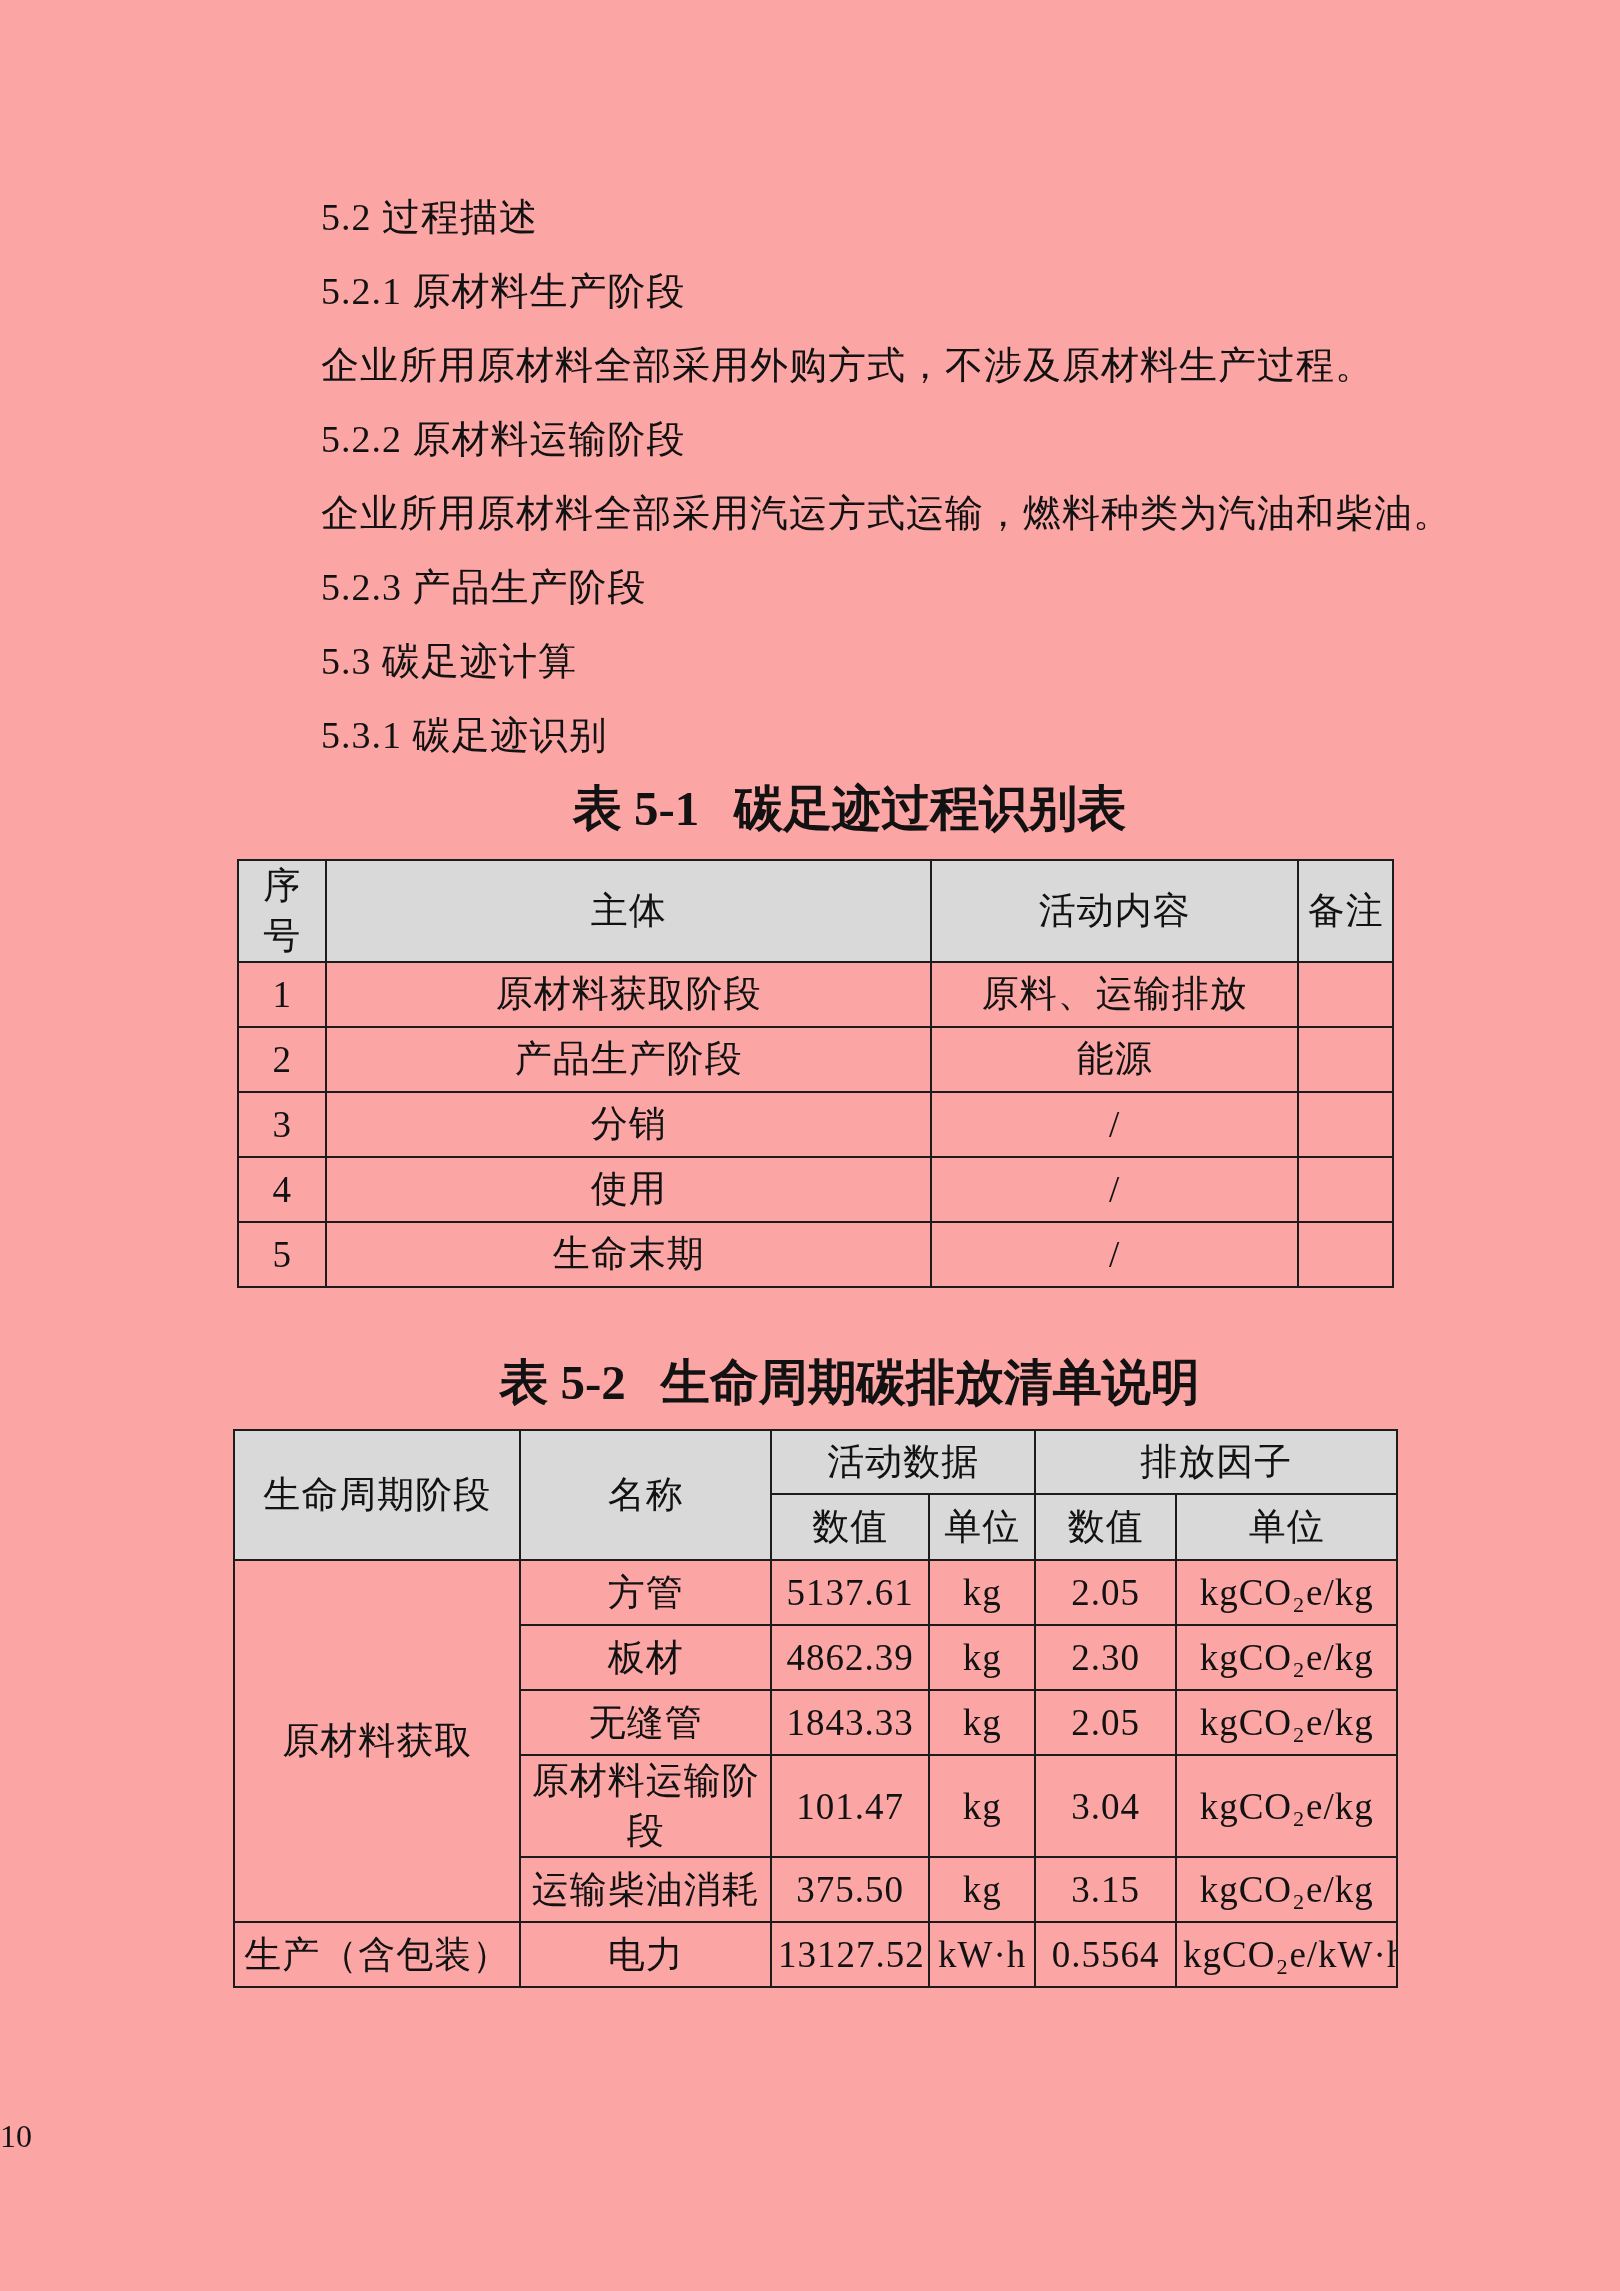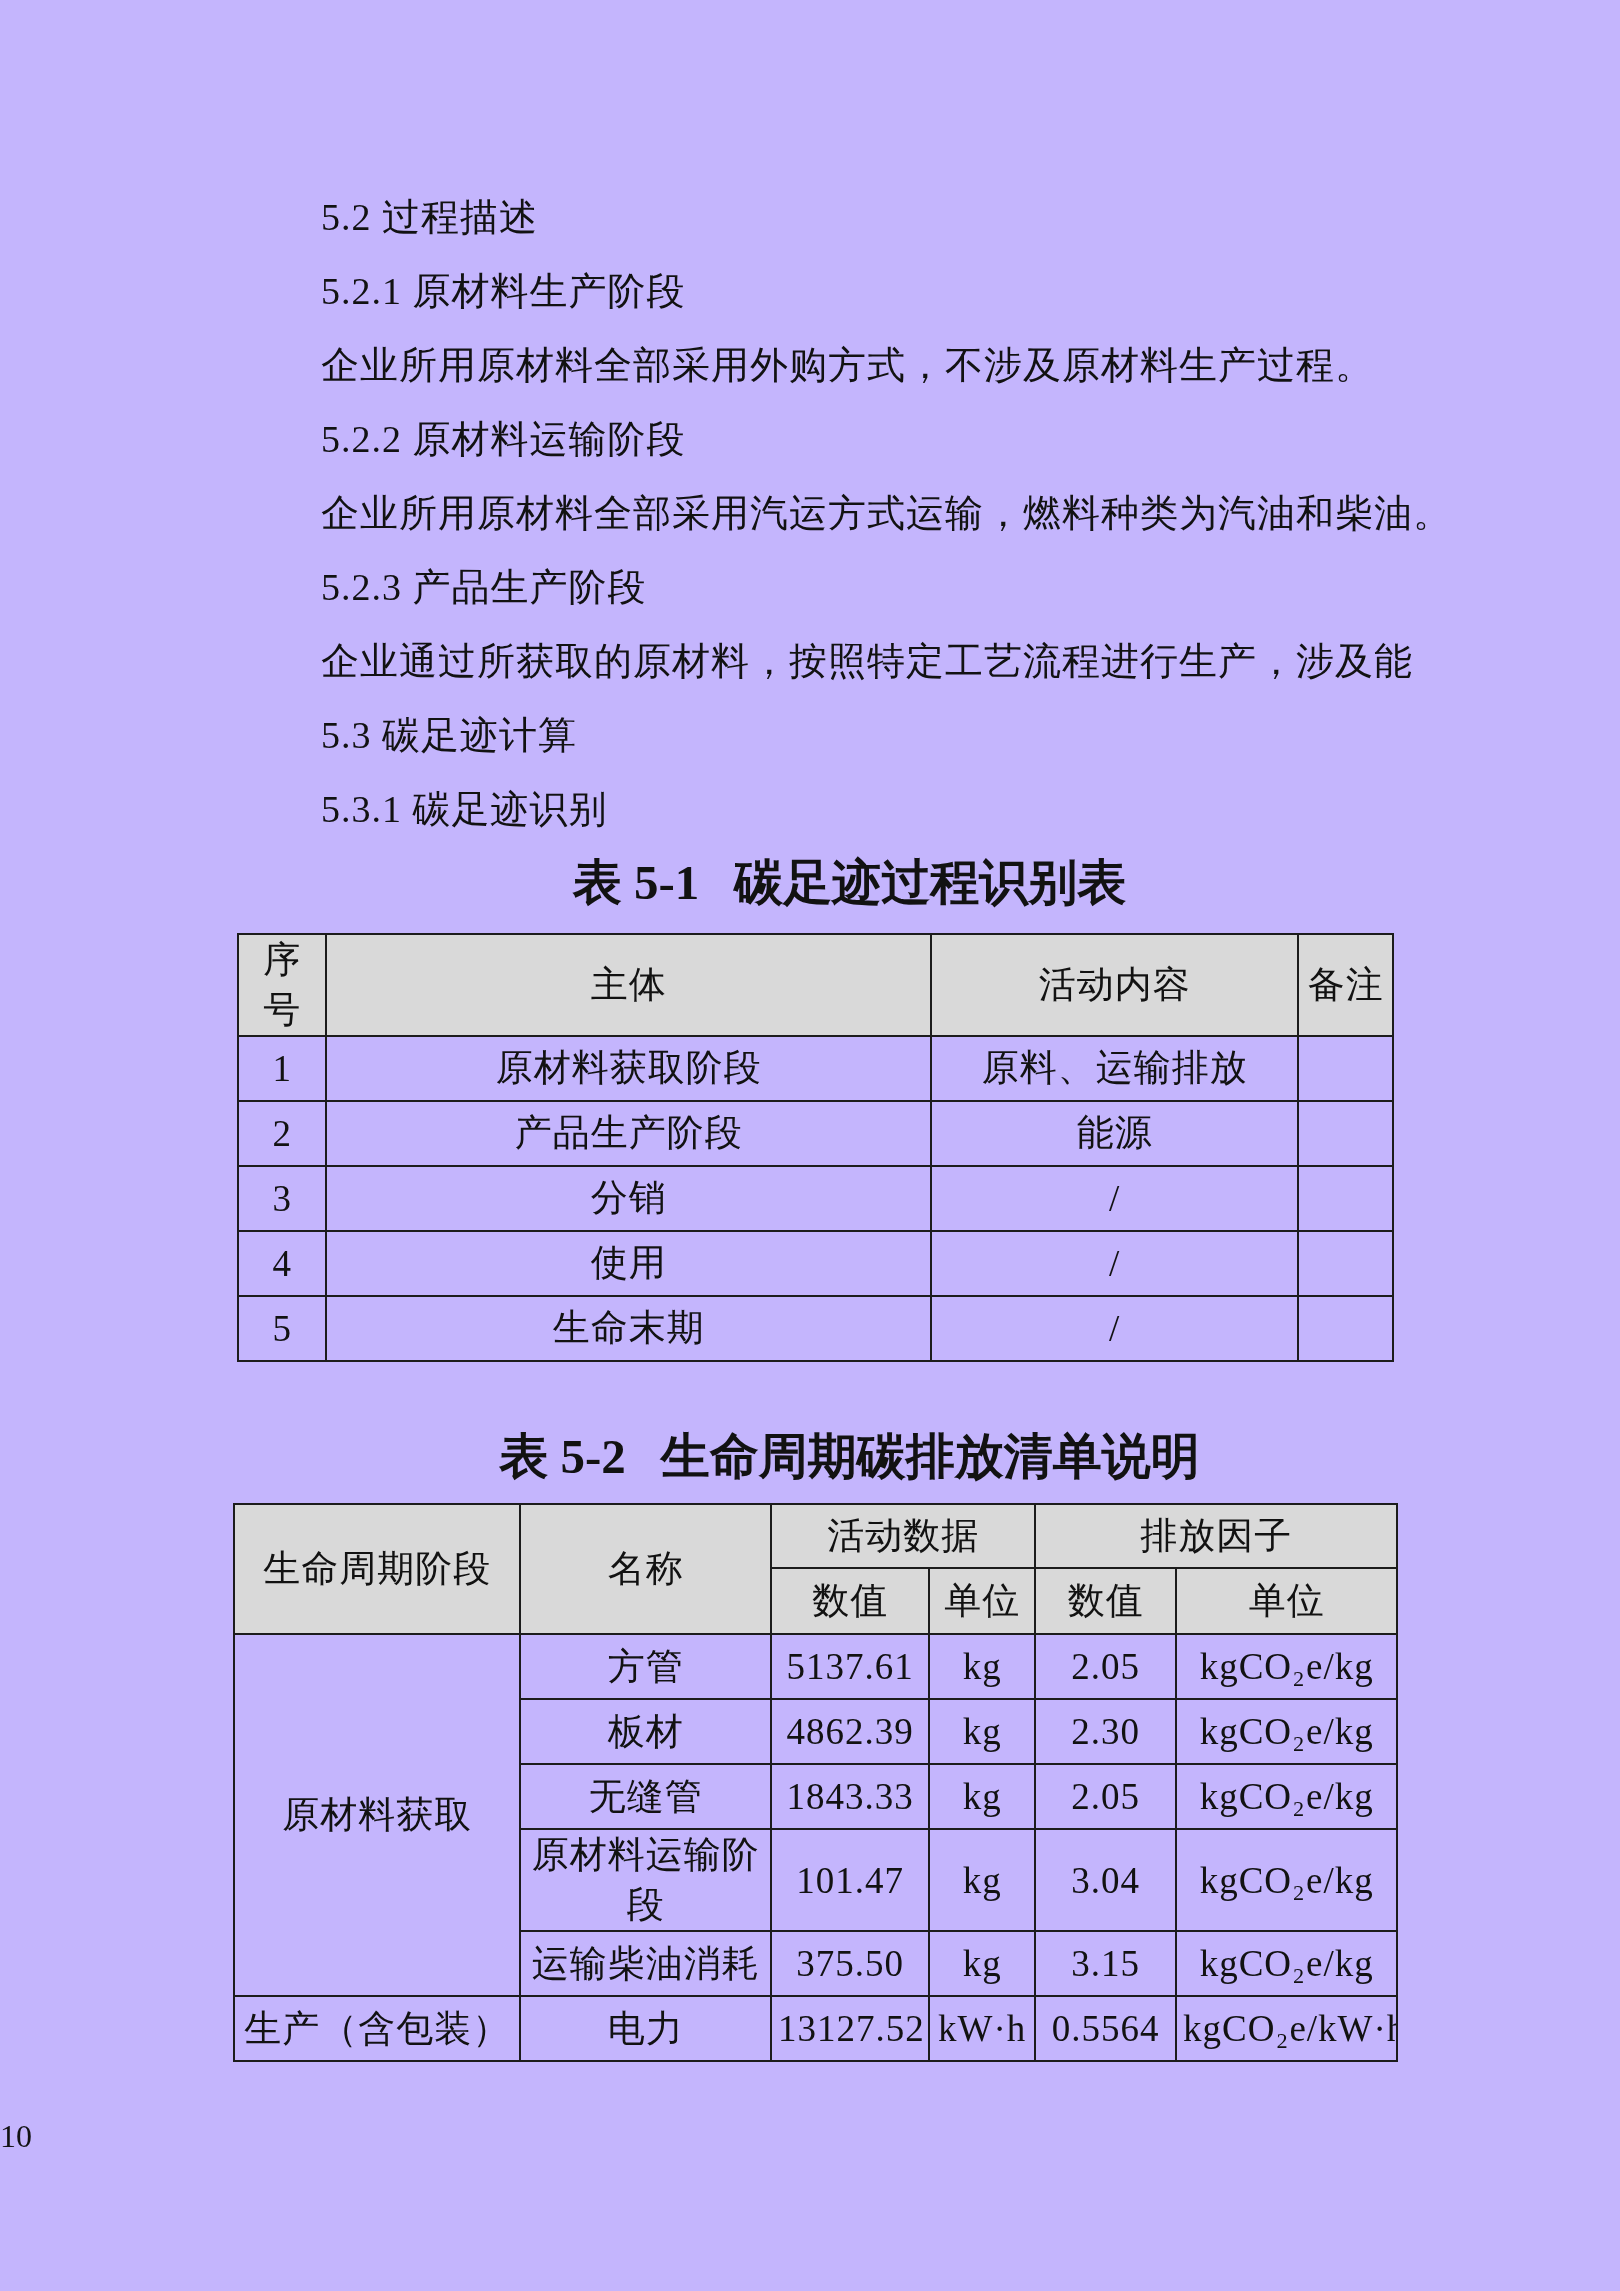--- a/index.html
+++ b/index.html
@@ -4,21 +4,21 @@
 <style>
   html, body {
     margin: 0;
     padding: 0;
     background: #ffffff;
   }
   .page {
     position: relative;
     width: 1620px;
     height: 2292px;
-    background: #c4b5fd;
+    background: #fca5a5;
     color: #121212;
     font-family: "Liberation Serif", "DejaVu Serif", serif;
     overflow: hidden;
   }
   .content {
     position: absolute;
     left: 245px;
     top: 180px;
     width: 1209px;
   }
@@ -93,21 +93,20 @@
 
 <div class="page">
   <div class="content">
 
     <p class="line indent">5.2 过程描述</p>
     <p class="line indent">5.2.1 原材料生产阶段</p>
     <p class="line indent">企业所用原材料全部采用外购方式，不涉及原材料生产过程。</p>
     <p class="line indent">5.2.2 原材料运输阶段</p>
     <p class="line indent">企业所用原材料全部采用汽运方式运输，燃料种类为汽油和柴油。</p>
     <p class="line indent">5.2.3 产品生产阶段</p>
-    <p class="line indent">企业通过所获取的原材料，按照特定工艺流程进行生产，涉及能</p>
     <p class="line indent">5.3 碳足迹计算</p>
     <p class="line indent">5.3.1 碳足迹识别</p>
 
     <p class="table-title">
       <span class="title-label">表 5-1</span><span>碳足迹过程识别表</span>
     </p>
 
     <table id="table1">
       <colgroup>
         <col style="width:88px">

